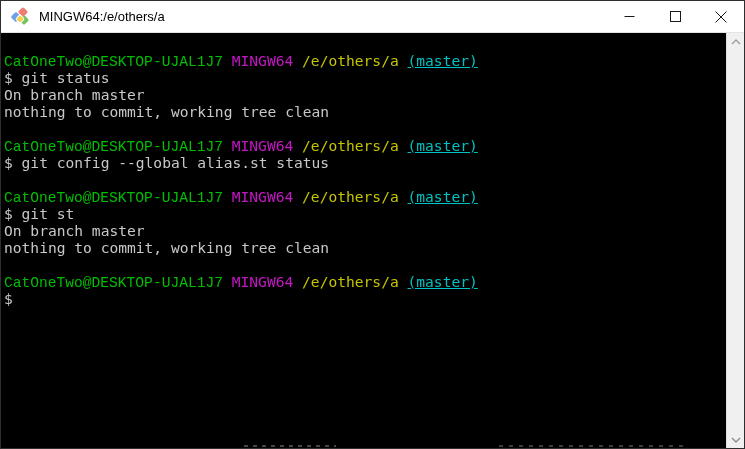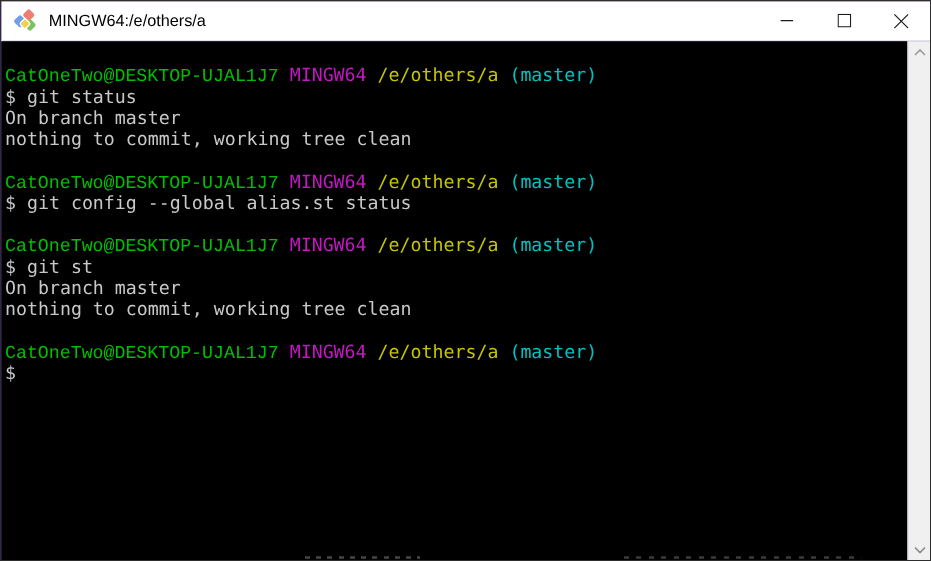--- a/index.html
+++ b/index.html
@@ -33,21 +33,21 @@
     font-family:"DejaVu Sans Mono","Liberation Mono",monospace;
     font-size:14.6px; line-height:17px;
     color:var(--foreground,#c8c8c8);
     white-space:pre; overflow:hidden;
   }
   .line { height:17px; }
   .c-fg      { color:var(--foreground,#c8c8c8);text-align:right; }
   .c-green   { color:var(--green,#00be00);font-family:Liberation Mono, monospace; }
   .c-magenta { color:var(--magenta,#c000c0); }
   .c-yellow  { color:var(--yellow,#c2c200); }
-  .c-cyan    { color:var(--cyan,#00c2c2); }
+  .c-cyan    { color:var(--cyan,#00c2c2);text-decoration:underline; }
   .scrollbar {
     flex:0 0 17px; background:var(--scrollbar_track,#f0f0f0);
     display:flex; flex-direction:column; justify-content:space-between;
     align-items:center; border-left:1px solid #e0e0e0;
   }
   .scroll-btn {
     width:17px; height:17px; display:flex;
     align-items:center; justify-content:center;
   }
   .scroll-track { flex:1 1 auto; width:17px; }

